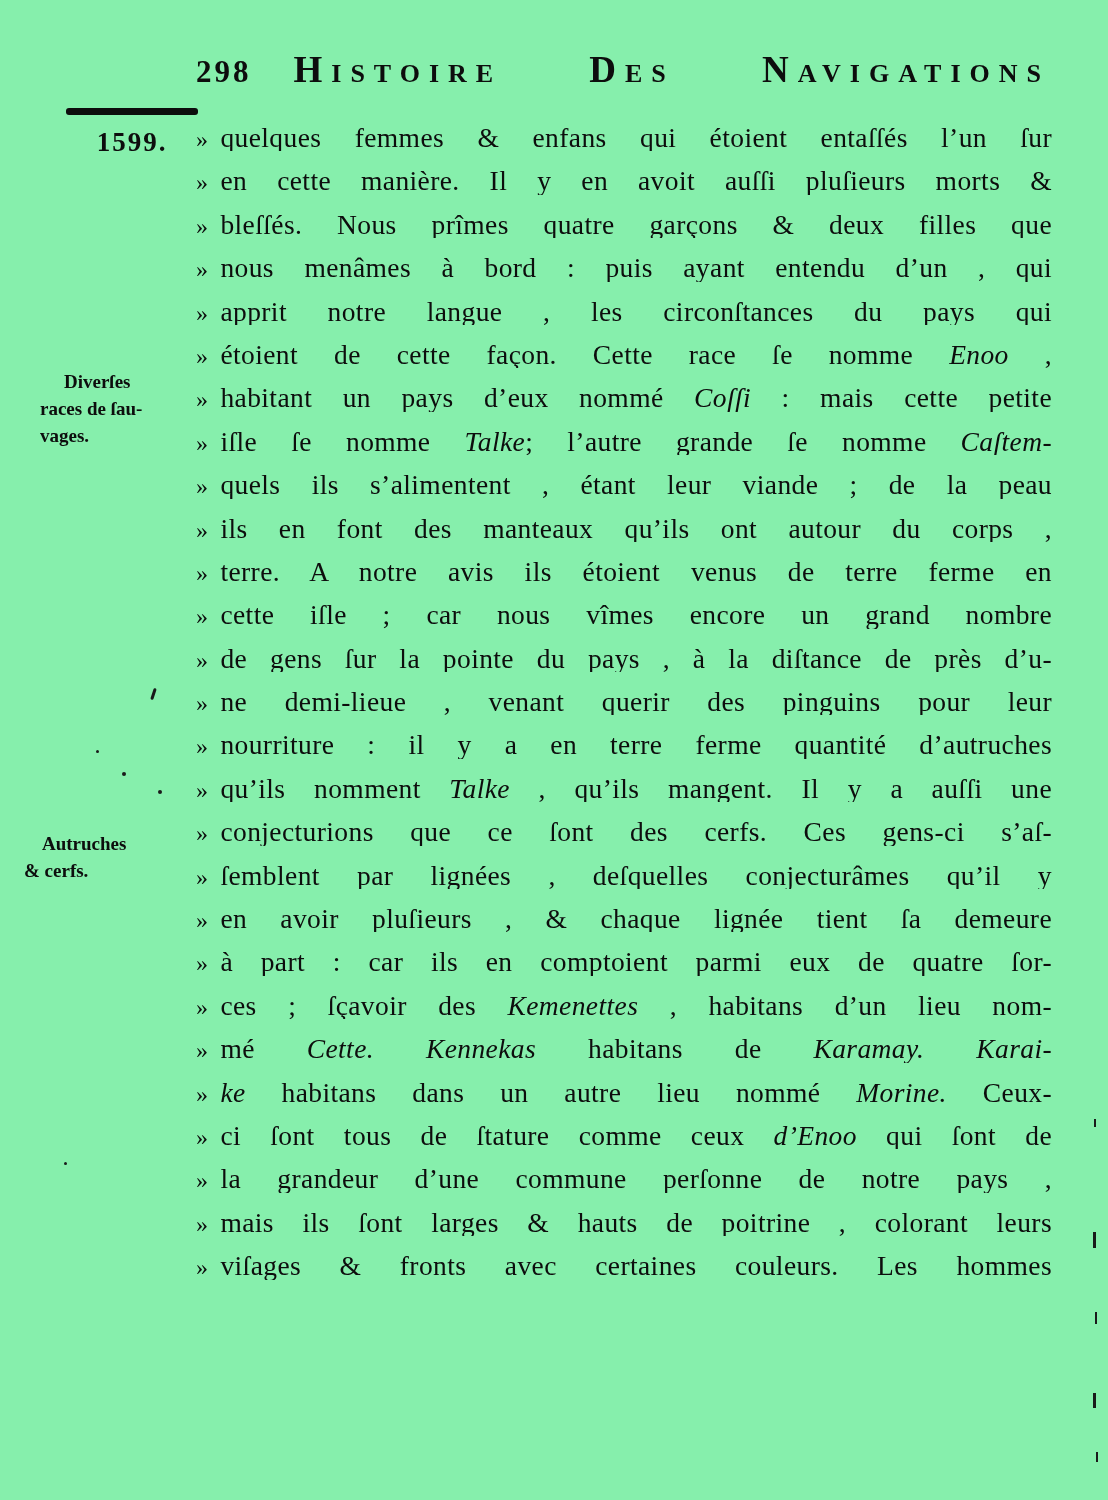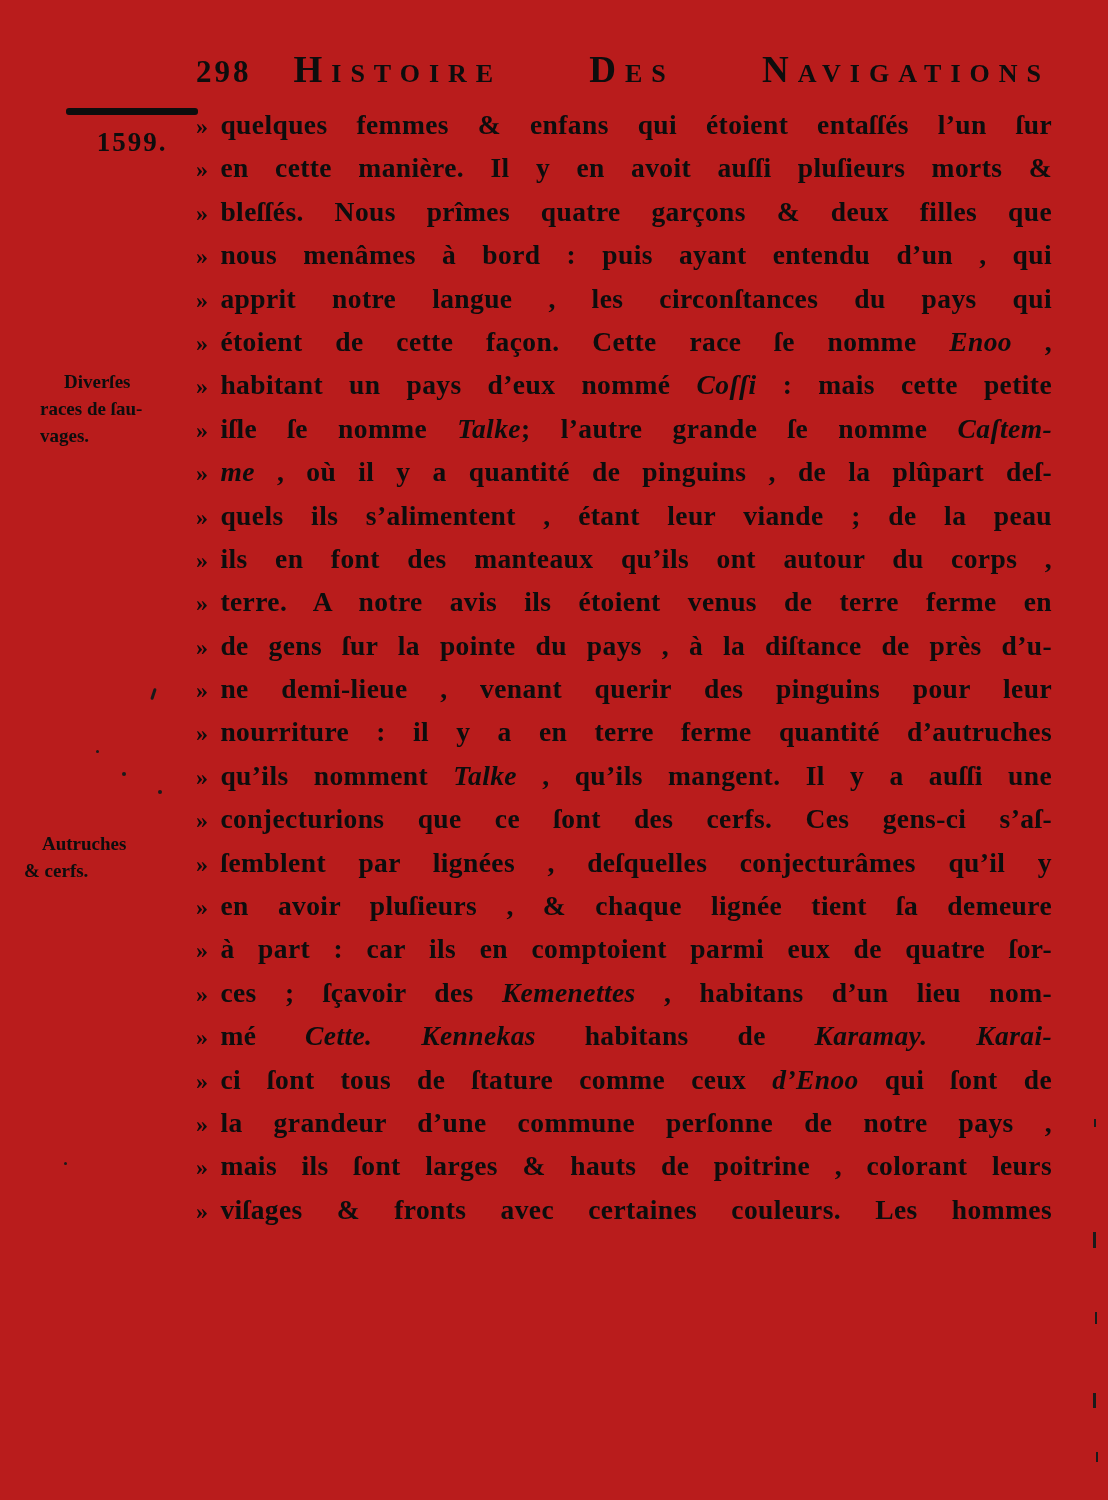--- a/index.html
+++ b/index.html
@@ -1,19 +1,19 @@
 <!DOCTYPE html>
 <html><head>
 <meta charset="utf-8">
 <style>
   html,body{margin:0;padding:0;background:#e8e8e8;}
   .page{
     position:relative;
     width:1108px;height:1500px;
-    background:#b91c1c;
+    background:#86efac;
     color:#0d0d0d;
     font-family:"Liberation Serif", serif;
     overflow:hidden;
     margin:0 auto;
   }
   
   .header-row{
     position:absolute;top:48px;left:196px;right:58px;
     display:flex;align-items:baseline;
   }
@@ -33,22 +33,22 @@
   .note-year{left:66px;top:108px;width:132px;font-size:27px;letter-spacing:2px;text-align:center;}
   .note-races{left:40px;top:368px;width:162px;font-size:19px;line-height:27px;}
   .note-races .mline0{padding-left:24px;}
   .note-autruches{left:24px;top:830px;width:162px;font-size:19px;line-height:27px;}
   .note-autruches .mline0{padding-left:18px;}
   
   .body-text{
     position:absolute;top:108px;left:196px;width:856px;
   }
   .body-line{
-    height:43.4px;line-height:34px;
-    font-size:27.5px;font-weight:bold;letter-spacing:0.4px;
+    height:43.4px;line-height:60px;
+    font-size:27.5px;font-weight:normal;letter-spacing:0.4px;
     text-align:justify;text-align-last:justify;
     overflow:hidden;
   }
   .qmark{margin-right:12px;font-size:24px;}
   .it{font-style:italic;}
   
   .artifact{position:absolute;background:#1a1a1a;}
 </style>
 </head>
 <body>
@@ -82,34 +82,35 @@
 
   <main class="body-text" id="body-text">
       <div class="body-line"><span class="qmark">»</span><span>quelques femmes &amp; enfans qui étoient entaſſés l’un ſur</span></div>
       <div class="body-line"><span class="qmark">»</span><span>en cette manière. Il y en avoit auſſi pluſieurs morts &amp;</span></div>
       <div class="body-line"><span class="qmark">»</span><span>bleſſés. Nous prîmes quatre garçons &amp; deux filles que</span></div>
       <div class="body-line"><span class="qmark">»</span><span>nous menâmes à bord : puis ayant entendu d’un , qui</span></div>
       <div class="body-line"><span class="qmark">»</span><span>apprit notre langue , les circonſtances du pays qui</span></div>
       <div class="body-line"><span class="qmark">»</span><span>étoient de cette façon. Cette race ſe nomme </span><span class="it">Enoo</span><span> ,</span></div>
       <div class="body-line"><span class="qmark">»</span><span>habitant un pays d’eux nommé </span><span class="it">Coſſi</span><span> : mais cette petite</span></div>
       <div class="body-line"><span class="qmark">»</span><span>iſle ſe nomme </span><span class="it">Talke</span><span>; l’autre grande ſe nomme </span><span class="it">Caſtem-</span></div>
-      <div class="body-line"><span class="qmark">»</span><span class="it">me</span><span> , où il y a quantité de pinguins , de la plûpart deſ-</span></div>
       <div class="body-line"><span class="qmark">»</span><span>quels ils s’alimentent , étant leur viande ; de la peau</span></div>
       <div class="body-line"><span class="qmark">»</span><span>ils en font des manteaux qu’ils ont autour du corps ,</span></div>
       <div class="body-line"><span class="qmark">»</span><span>terre. A notre avis ils étoient venus de terre ferme en</span></div>
+      <div class="body-line"><span class="qmark">»</span><span>cette iſle ; car nous vîmes encore un grand nombre</span></div>
       <div class="body-line"><span class="qmark">»</span><span>de gens ſur la pointe du pays , à la diſtance de près d’u-</span></div>
       <div class="body-line"><span class="qmark">»</span><span>ne demi-lieue , venant querir des pinguins pour leur</span></div>
       <div class="body-line"><span class="qmark">»</span><span>nourriture : il y a en terre ferme quantité d’autruches</span></div>
       <div class="body-line"><span class="qmark">»</span><span>qu’ils nomment </span><span class="it">Talke</span><span> , qu’ils mangent. Il y a auſſi une</span></div>
       <div class="body-line"><span class="qmark">»</span><span>conjecturions que ce ſont des cerfs. Ces gens-ci s’aſ-</span></div>
       <div class="body-line"><span class="qmark">»</span><span>ſemblent par lignées , deſquelles conjecturâmes qu’il y</span></div>
       <div class="body-line"><span class="qmark">»</span><span>en avoir pluſieurs , &amp; chaque lignée tient ſa demeure</span></div>
       <div class="body-line"><span class="qmark">»</span><span>à part : car ils en comptoient parmi eux de quatre ſor-</span></div>
       <div class="body-line"><span class="qmark">»</span><span>ces ; ſçavoir des </span><span class="it">Kemenettes</span><span> , habitans d’un lieu nom-</span></div>
       <div class="body-line"><span class="qmark">»</span><span>mé </span><span class="it">Cette.</span><span> </span><span class="it">Kennekas</span><span> habitans de </span><span class="it">Karamay.</span><span> </span><span class="it">Karai-</span></div>
+      <div class="body-line"><span class="qmark">»</span><span class="it">ke</span><span> habitans dans un autre lieu nommé </span><span class="it">Morine.</span><span> Ceux-</span></div>
       <div class="body-line"><span class="qmark">»</span><span>ci ſont tous de ſtature comme ceux </span><span class="it">d’Enoo</span><span> qui ſont de</span></div>
       <div class="body-line"><span class="qmark">»</span><span>la grandeur d’une commune perſonne de notre pays ,</span></div>
       <div class="body-line"><span class="qmark">»</span><span>mais ils ſont larges &amp; hauts de poitrine , colorant leurs</span></div>
       <div class="body-line"><span class="qmark">»</span><span>viſages &amp; fronts avec certaines couleurs. Les hommes</span></div>
     </main>
 
   <div class="artifact" style="left:1093px;top:1232px;width:3px;height:16px;"></div>
   <div class="artifact" style="left:1095px;top:1312px;width:2px;height:12px;"></div>
   <div class="artifact" style="left:1093px;top:1393px;width:3px;height:15px;"></div>
   <div class="artifact" style="left:1096px;top:1452px;width:2px;height:10px;"></div>

